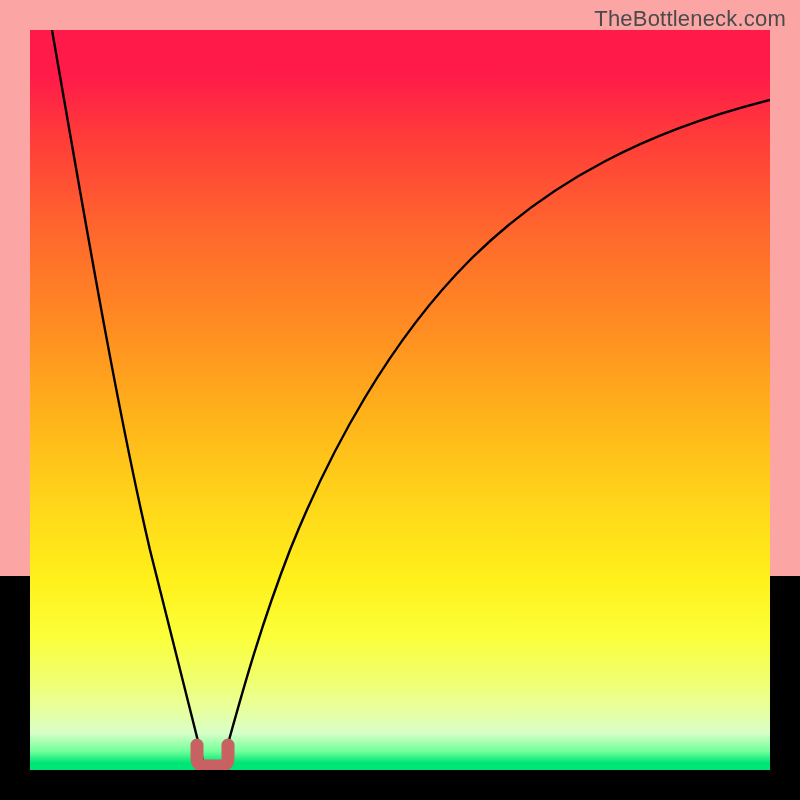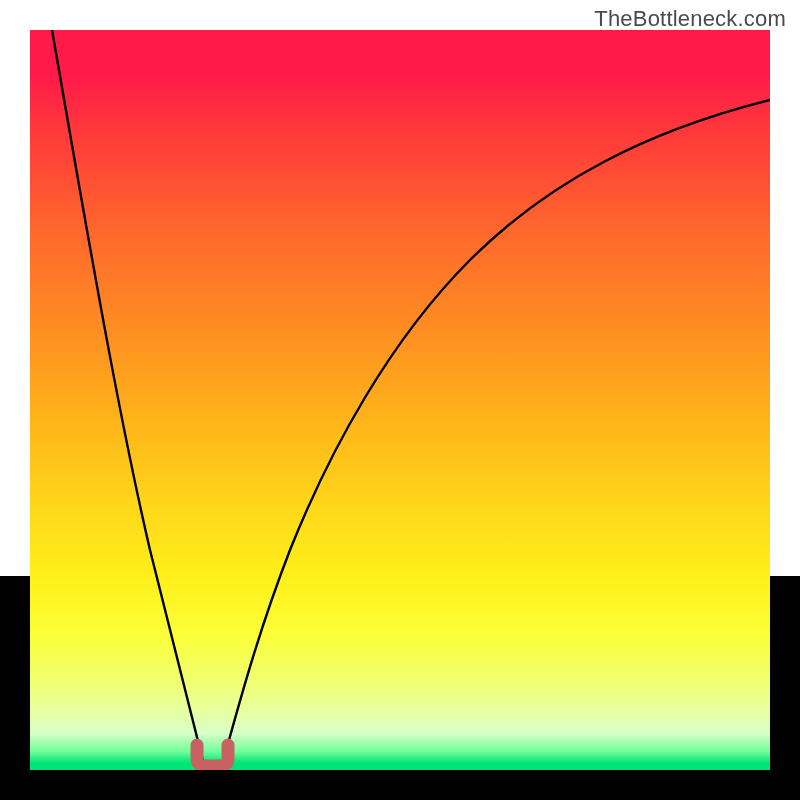--- a/index.html
+++ b/index.html
@@ -8,21 +8,21 @@
     width: 800px;
     height: 800px;
     overflow: hidden;
     background: #000;
     font-family: Arial, Helvetica, sans-serif;
   }
   .frame {
     position: absolute;
     left: 0; top: 0;
     width: 800px; height: 576px;
-    background: #ffffff;
+    background: #fca5a5;
   }
   .plot {
     position: absolute;
     left: 30px;
     top: 30px;
     width: 740px;
     height: 740px;
     overflow: hidden;
   }
   .gradient {

